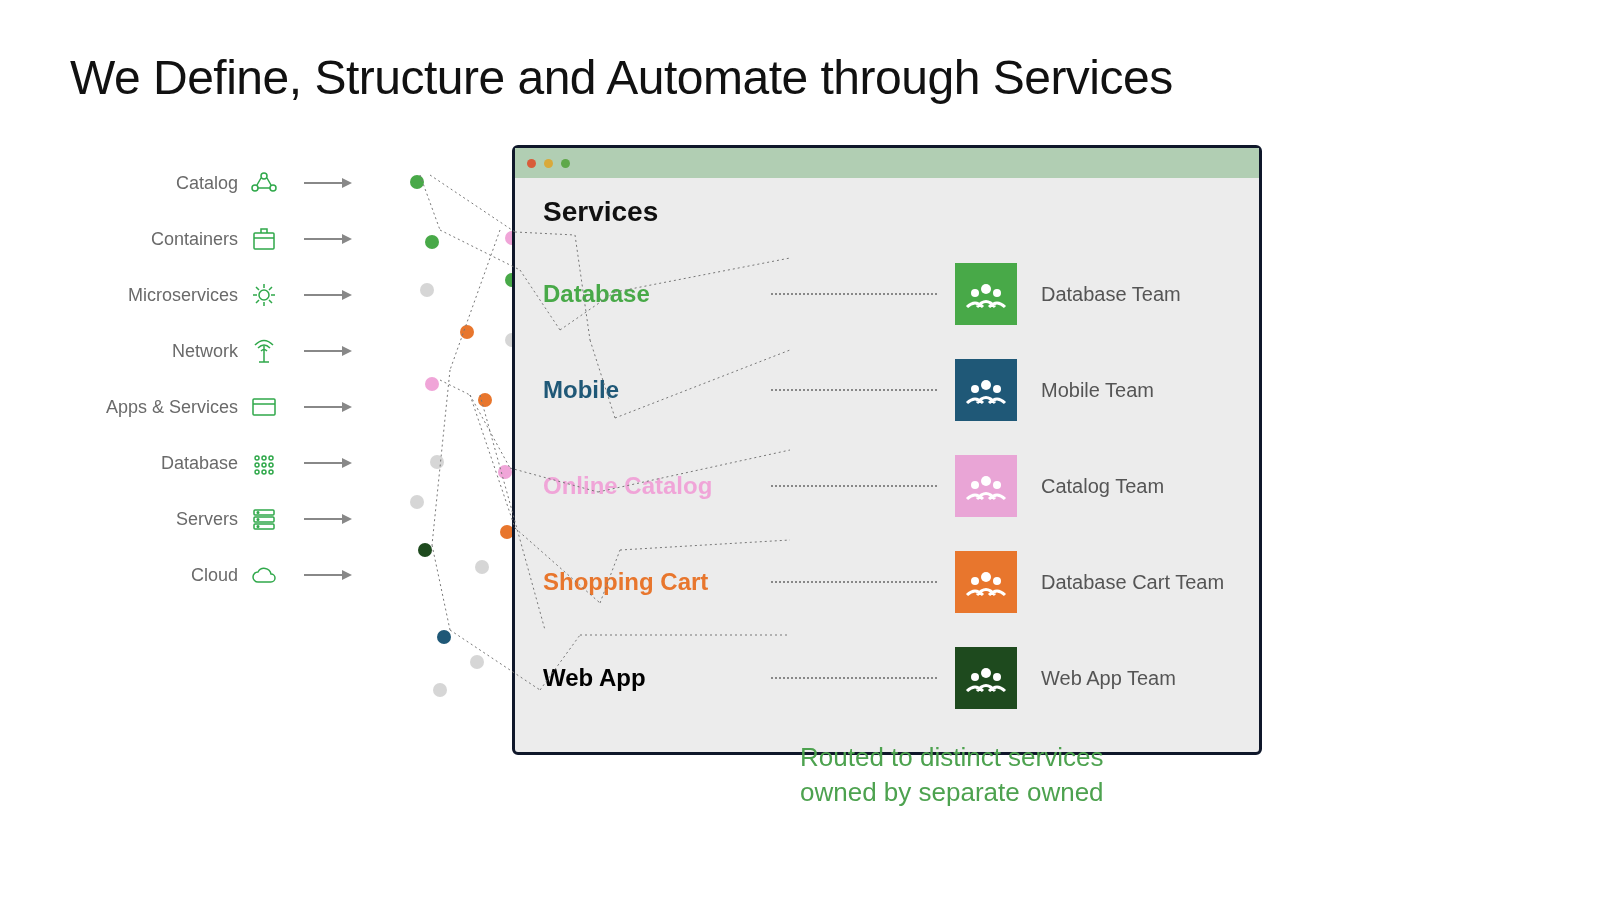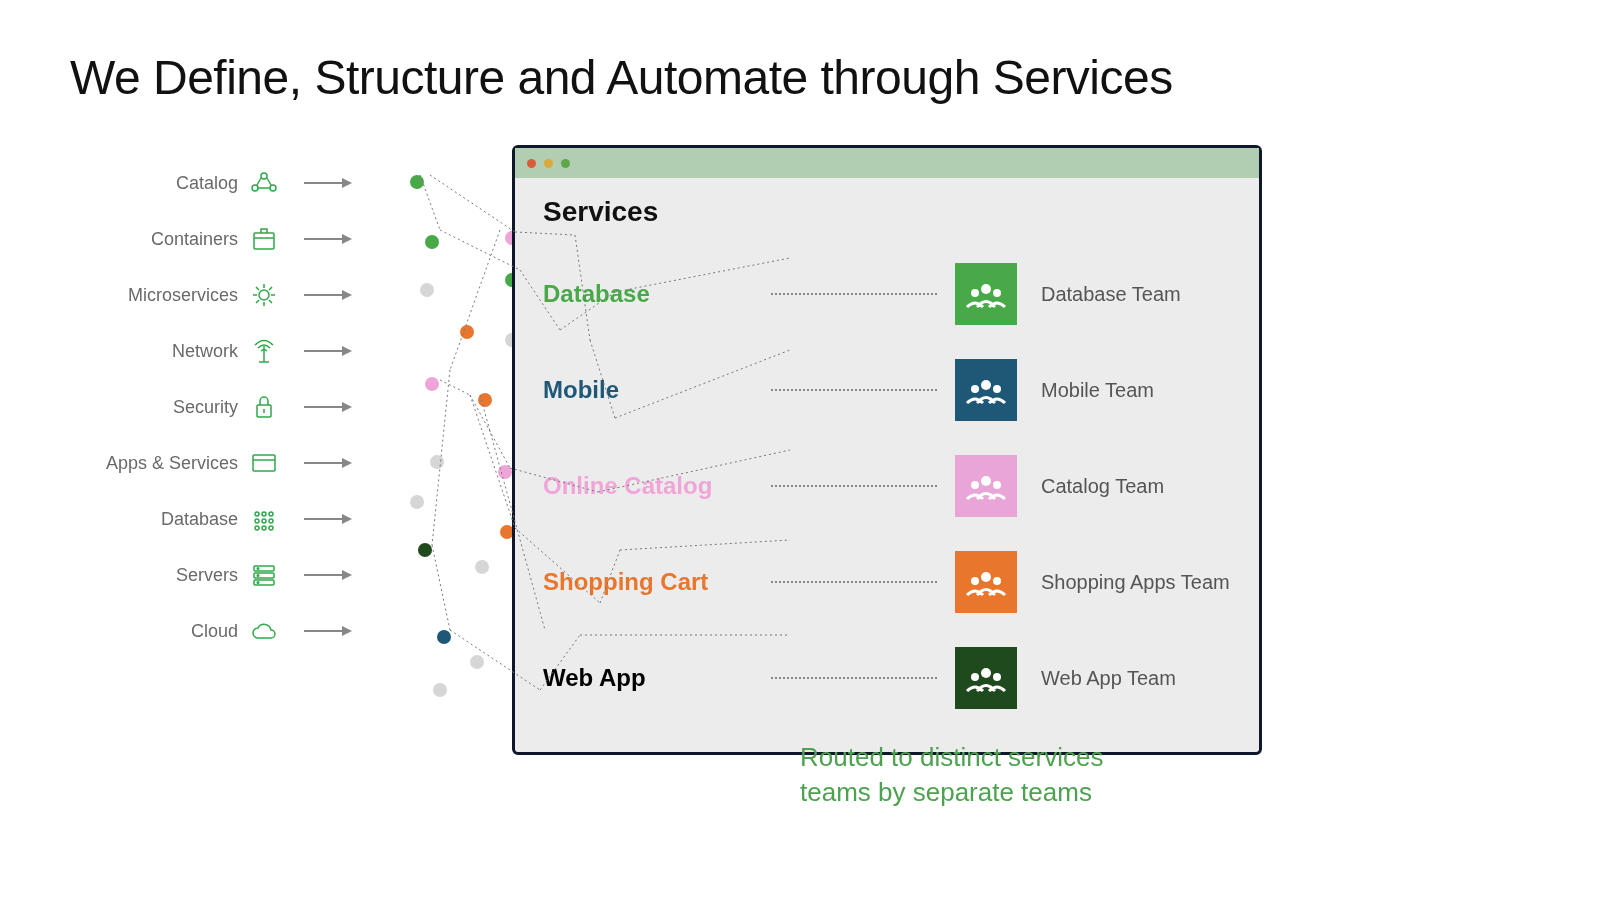--- a/index.html
+++ b/index.html
@@ -100,33 +100,20 @@
             <svg viewBox="0 0 52 14">
               <use href="#i-arrow"></use>
             </svg>
           </span>
         </div>
         <div class="cat-row">
           <span class="cat-label">Network</span>
           <span class="cat-icon">
             <svg viewBox="0 0 30 30">
               <use href="#i-network"></use>
-            </svg>
-          </span>
-          <span class="arrow">
-            <svg viewBox="0 0 52 14">
-              <use href="#i-arrow"></use>
-            </svg>
-          </span>
-        </div>
-        <div class="cat-row">
-          <span class="cat-label">Security</span>
-          <span class="cat-icon">
-            <svg viewBox="0 0 30 30">
-              <use href="#i-lock"></use>
             </svg>
           </span>
           <span class="arrow">
             <svg viewBox="0 0 52 14">
               <use href="#i-arrow"></use>
             </svg>
           </span>
         </div>
         <div class="cat-row">
           <span class="cat-label">Apps &amp; Services</span>
@@ -260,41 +247,41 @@
               <div class="svc-team-label">Catalog Team</div>
             </div>
             <div class="svc-row">
               <div class="svc-name sc-cart">Shopping Cart</div>
               <div class="svc-dots"></div>
               <div class="svc-team-icon bg-cart">
                 <svg viewBox="0 0 42 30">
                   <use href="#i-team"></use>
                 </svg>
               </div>
-              <div class="svc-team-label">Shopping Apps Team</div>
+              <div class="svc-team-label">Database Cart Team</div>
             </div>
             <div class="svc-row">
               <div class="svc-name sc-web">Web App</div>
               <div class="svc-dots"></div>
               <div class="svc-team-icon bg-web">
                 <svg viewBox="0 0 42 30">
                   <use href="#i-team"></use>
                 </svg>
               </div>
               <div class="svc-team-label">Web App Team</div>
             </div>
           </div>
       </div>
     </div>
 
   </div>
 
   <div class="footer-note">
     <div>Routed to distinct services</div>
-    <div>teams by separate teams</div>
+    <div>owned by separate owned</div>
   </div>
 
   <svg class="lines" viewBox="0 0 1620 912">
 
     <line x1="420" y1="175" x2="440" y2="230"></line>
     <line x1="440" y1="230" x2="520" y2="270"></line>
     <line x1="520" y1="270" x2="560" y2="330"></line>
     <line x1="560" y1="330" x2="615" y2="292"></line>
     <line x1="615" y1="292" x2="790" y2="258"></line>
     <line x1="430" y1="175" x2="515" y2="232"></line>

